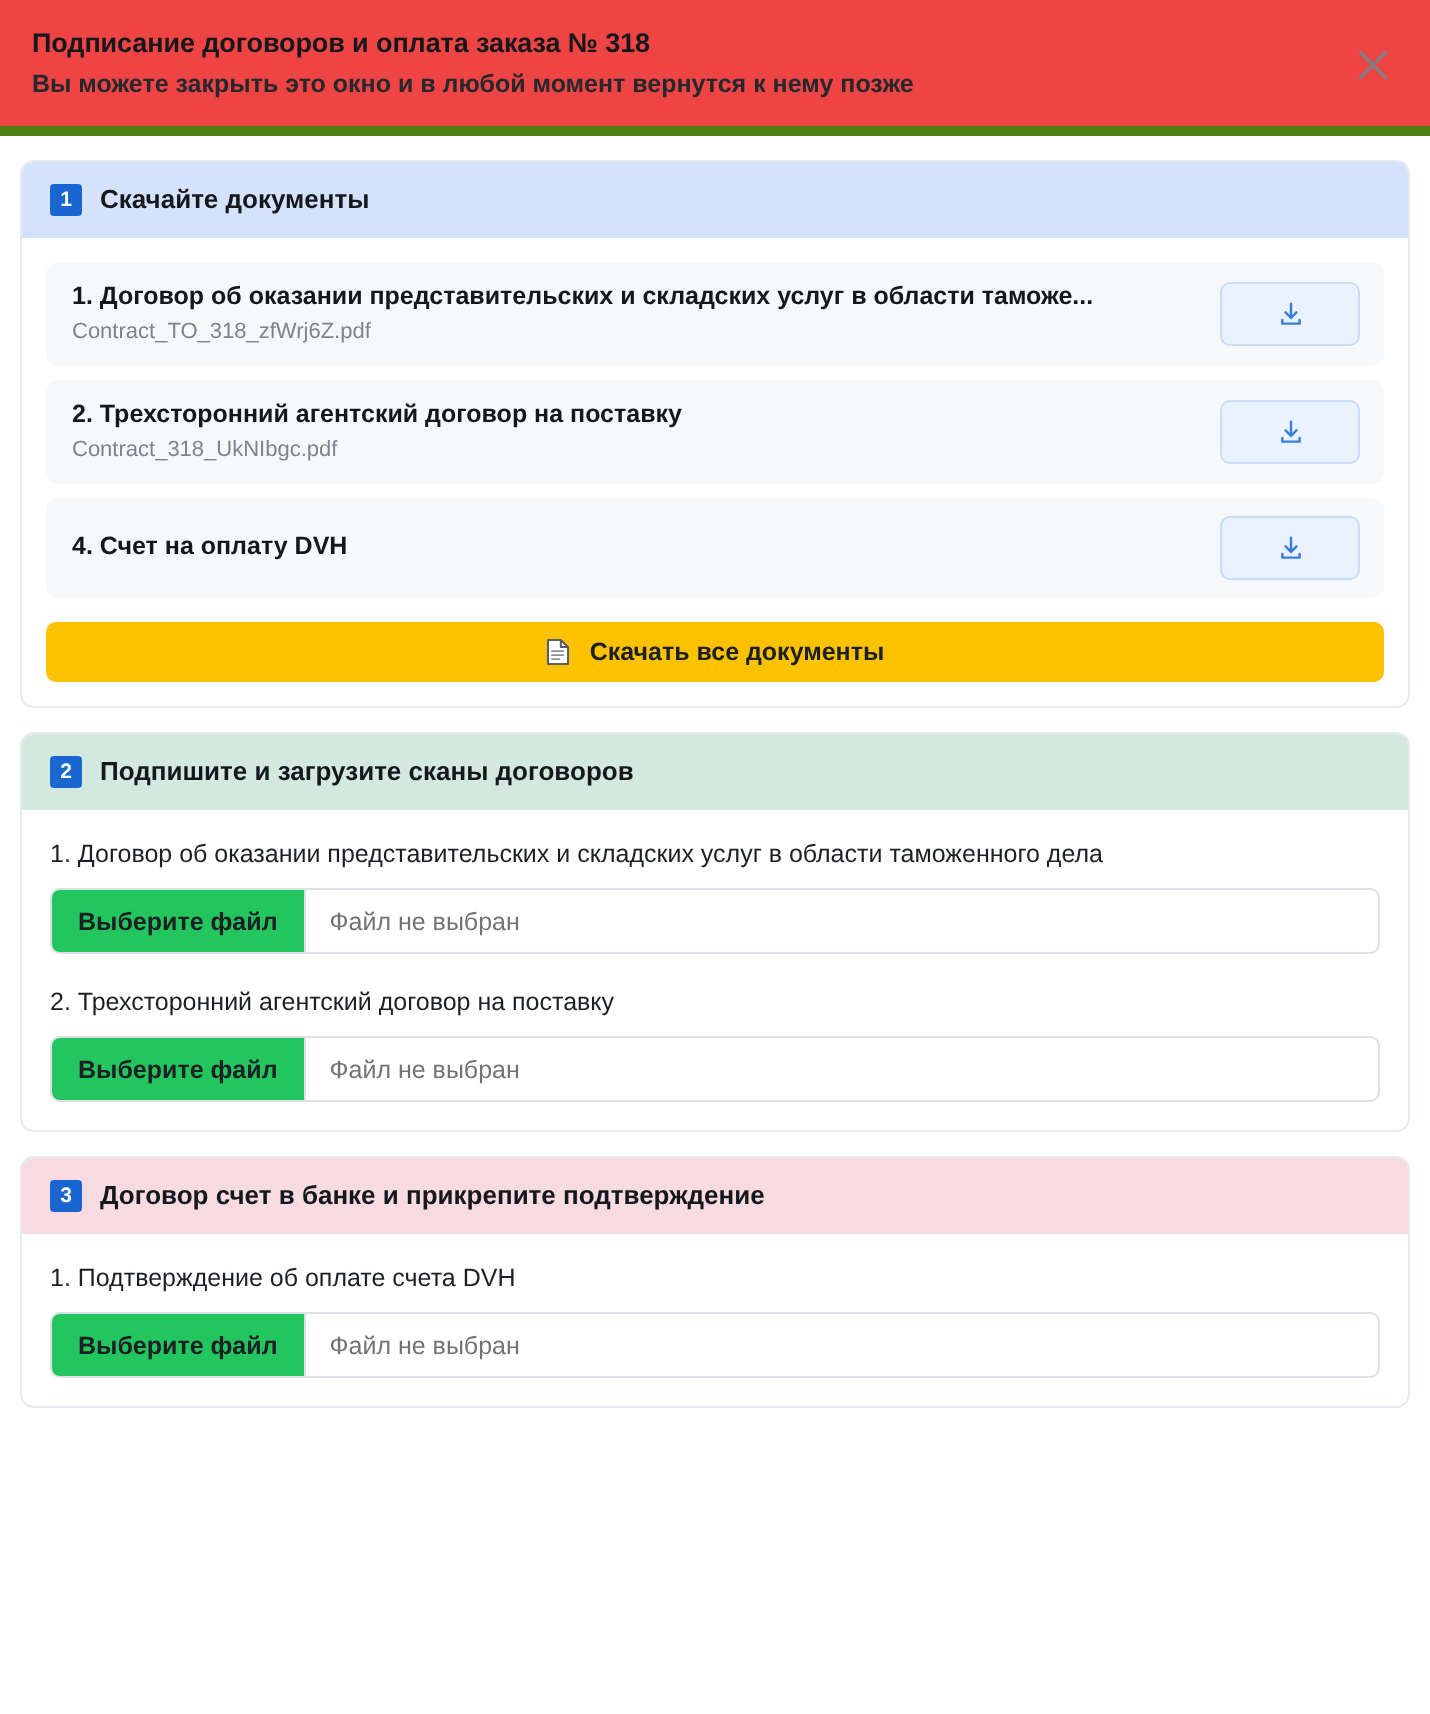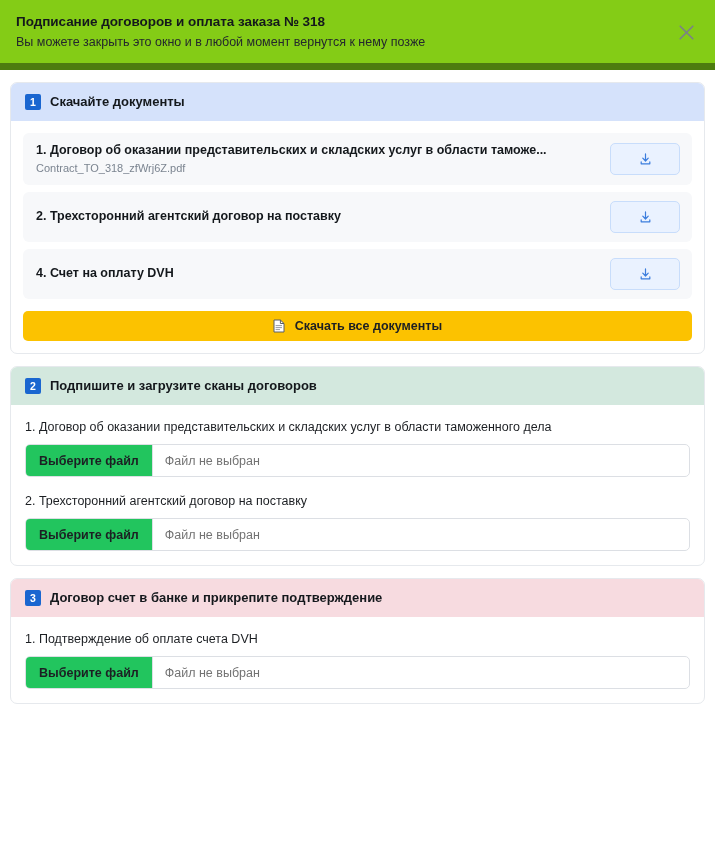--- a/index.html
+++ b/index.html
@@ -14,34 +14,34 @@
     min-height: 857px;
     font-family: "Liberation Sans", "DejaVu Sans", sans-serif;
     color: #1c1f23;
     -webkit-font-smoothing: antialiased;
   }
 
   
   .modal-header {
     position: relative;
     padding: 13px 16px 12px 16px;
-    border-bottom: 7px solid #4d7c0f;
-    background: #84cc16;
+    border-bottom: 5px solid #4d7c0f;
+    background: #ef4444;
   }
   .modal-title {
     font-size: 13.5px;
     font-weight: bold;
     color: #14181c;
     line-height: 18px;
     margin: 0 0 3px 0;
     letter-spacing: -0.05px;
   }
   .modal-subtitle {
     font-size: 12.5px;
-    font-weight: normal;
+    font-weight: bold;
     color: #24282d;
     line-height: 17px;
     margin: 0;
   }
   .close-button {
     position: absolute;
     top: 17px;
     right: 14px;
     width: 30px;
     height: 30px;
@@ -247,20 +247,21 @@
               <path d="M8 2 V9.2 M5.1 6.6 L8 9.6 L10.9 6.6" stroke="#3b7ddd" stroke-width="1.3" fill="none" stroke-linecap="round" stroke-linejoin="round"></path>
               <path d="M3.4 10.6 V12.6 H12.6 V10.6" stroke="#3b7ddd" stroke-width="1.3" fill="none" stroke-linecap="round" stroke-linejoin="round"></path>
             </svg>
           </span>
         </button>
       </div>
 
       <div class="doc-row">
         <div class="doc-text">
           <div class="doc-title">2. Трехсторонний агентский договор на поставку</div>
+          <div class="doc-file">Contract_318_UkNIbgc.pdf</div>
         </div>
         <button class="download-btn">
           <span>
             <svg width="15" height="15" viewBox="0 0 16 16" aria-hidden="true">
               <path d="M8 2 V9.2 M5.1 6.6 L8 9.6 L10.9 6.6" stroke="#3b7ddd" stroke-width="1.3" fill="none" stroke-linecap="round" stroke-linejoin="round"></path>
               <path d="M3.4 10.6 V12.6 H12.6 V10.6" stroke="#3b7ddd" stroke-width="1.3" fill="none" stroke-linecap="round" stroke-linejoin="round"></path>
             </svg>
           </span>
         </button>
       </div>

